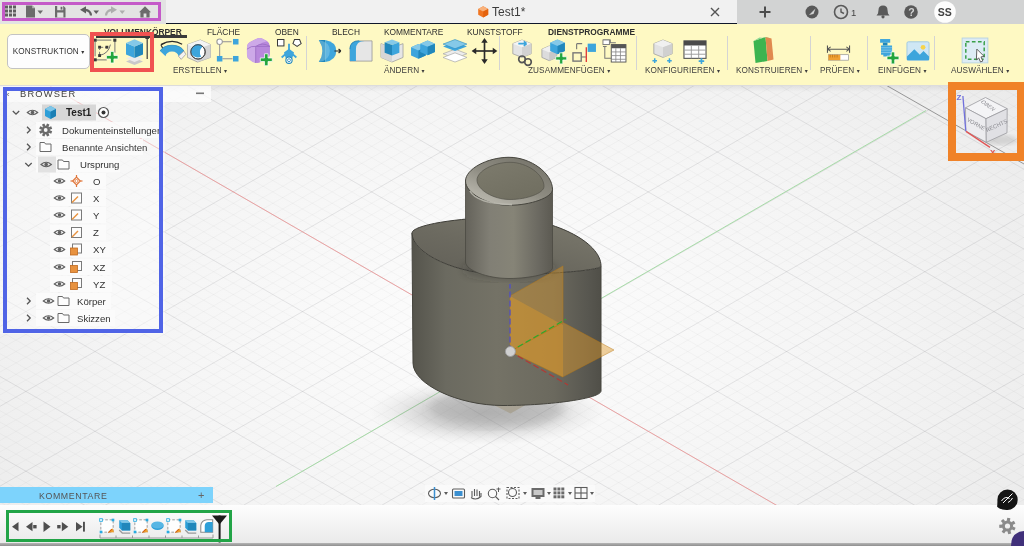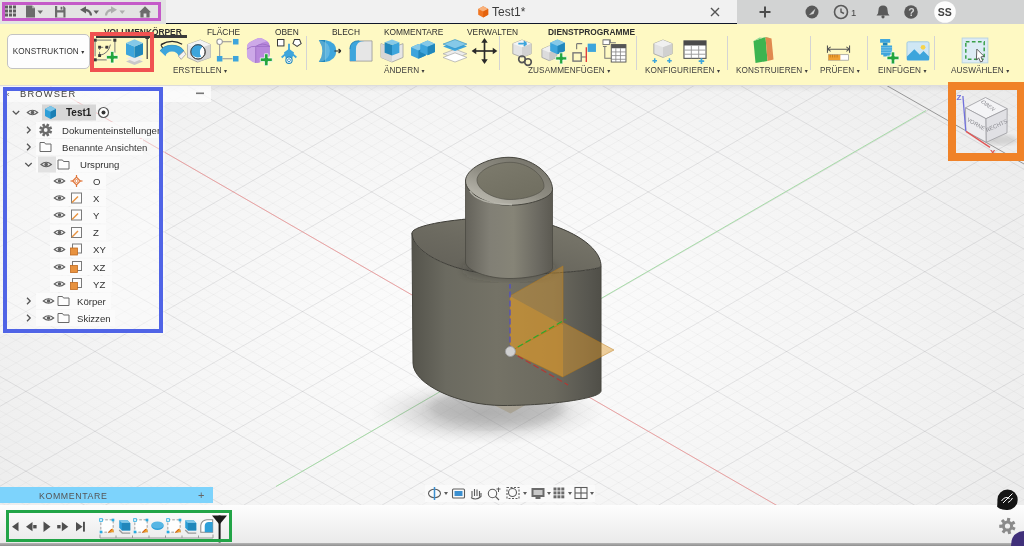--- a/index.html
+++ b/index.html
@@ -37,21 +37,21 @@
   <div class="abs qat"></div>
   <div class="abs right"></div>
   <span class="abs" id="doctab-title">Test1*</span>
 </div>
 <div class="abs" id="ribbon">
   <span class="rtab" style="left:104px;font-weight:bold;">VOLUMENKÖRPER</span>
   <span class="rtab" style="left:207px;">FLÄCHE</span>
   <span class="rtab" style="left:275px;">OBEN</span>
   <span class="rtab" style="left:332px;">BLECH</span>
   <span class="rtab" style="left:384px;">KOMMENTARE</span>
-  <span class="rtab" style="left:467px;">VERWALTEN</span>
+  <span class="rtab" style="left:467px;">KUNSTSTOFF</span>
   <span class="rtab" style="left:548px;font-weight:bold;">DIENSTPROGRAMME</span>
   <div class="abs" id="tabline"></div>
   <div class="abs" id="konstr">KONSTRUKTION <span style="font-size:6px;">▾</span></div>
   <span class="glabel" style="left:173px;">ERSTELLEN <span style="font-size:6px;">▾</span></span>
   <span class="glabel" style="left:384px;">ÄNDERN <span style="font-size:6px;">▾</span></span>
   <span class="glabel" style="left:528px;">ZUSAMMENFÜGEN <span style="font-size:6px;">▾</span></span>
   <span class="glabel" style="left:645px;">KONFIGURIEREN <span style="font-size:6px;">▾</span></span>
   <span class="glabel" style="left:736px;">KONSTRUIEREN <span style="font-size:6px;">▾</span></span>
   <span class="glabel" style="left:820px;">PRÜFEN <span style="font-size:6px;">▾</span></span>
   <span class="glabel" style="left:878px;">EINFÜGEN <span style="font-size:6px;">▾</span></span>

